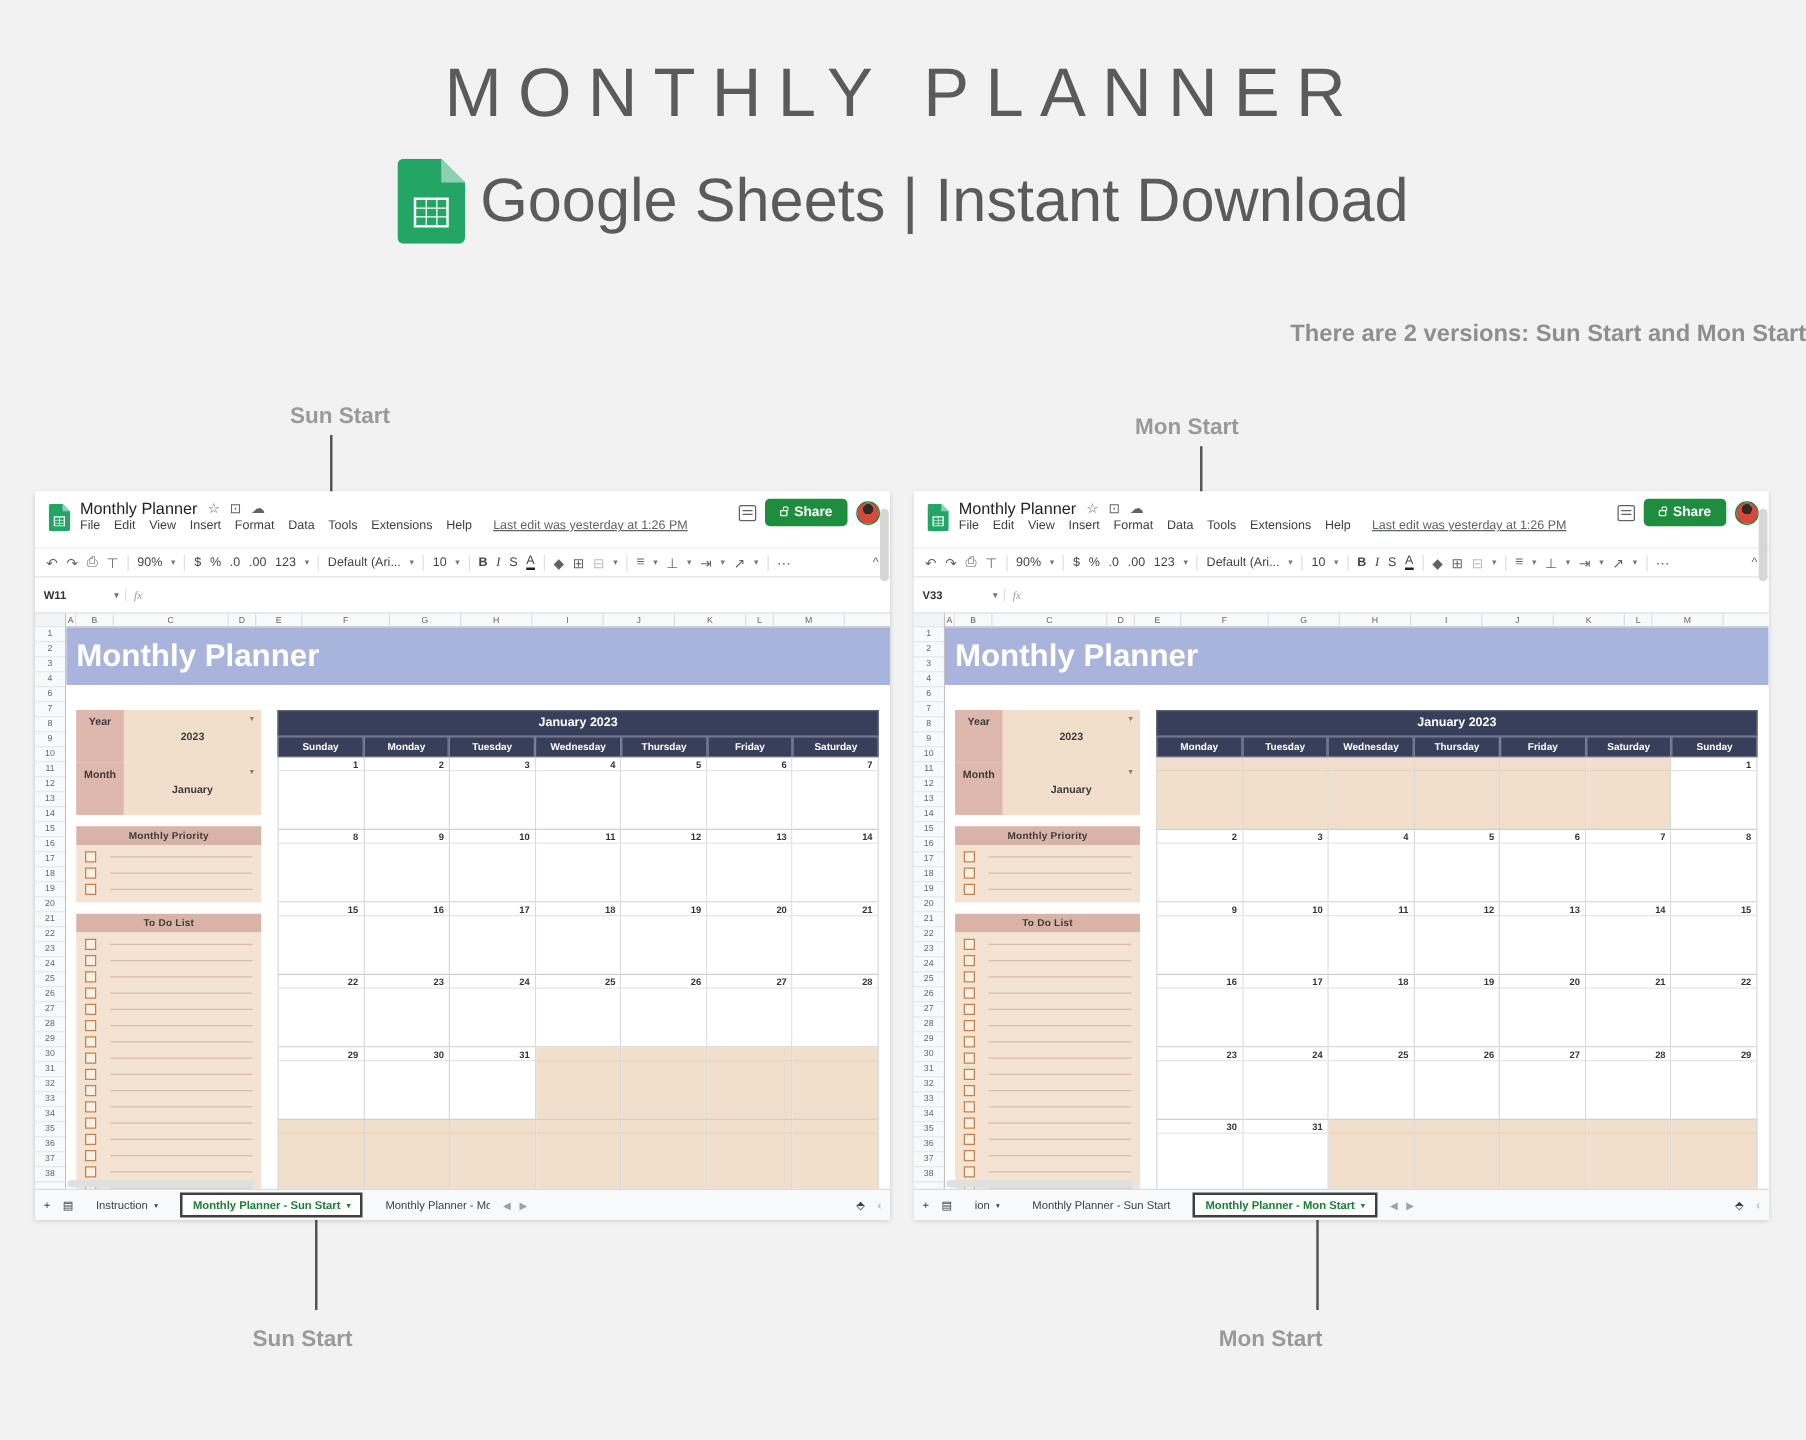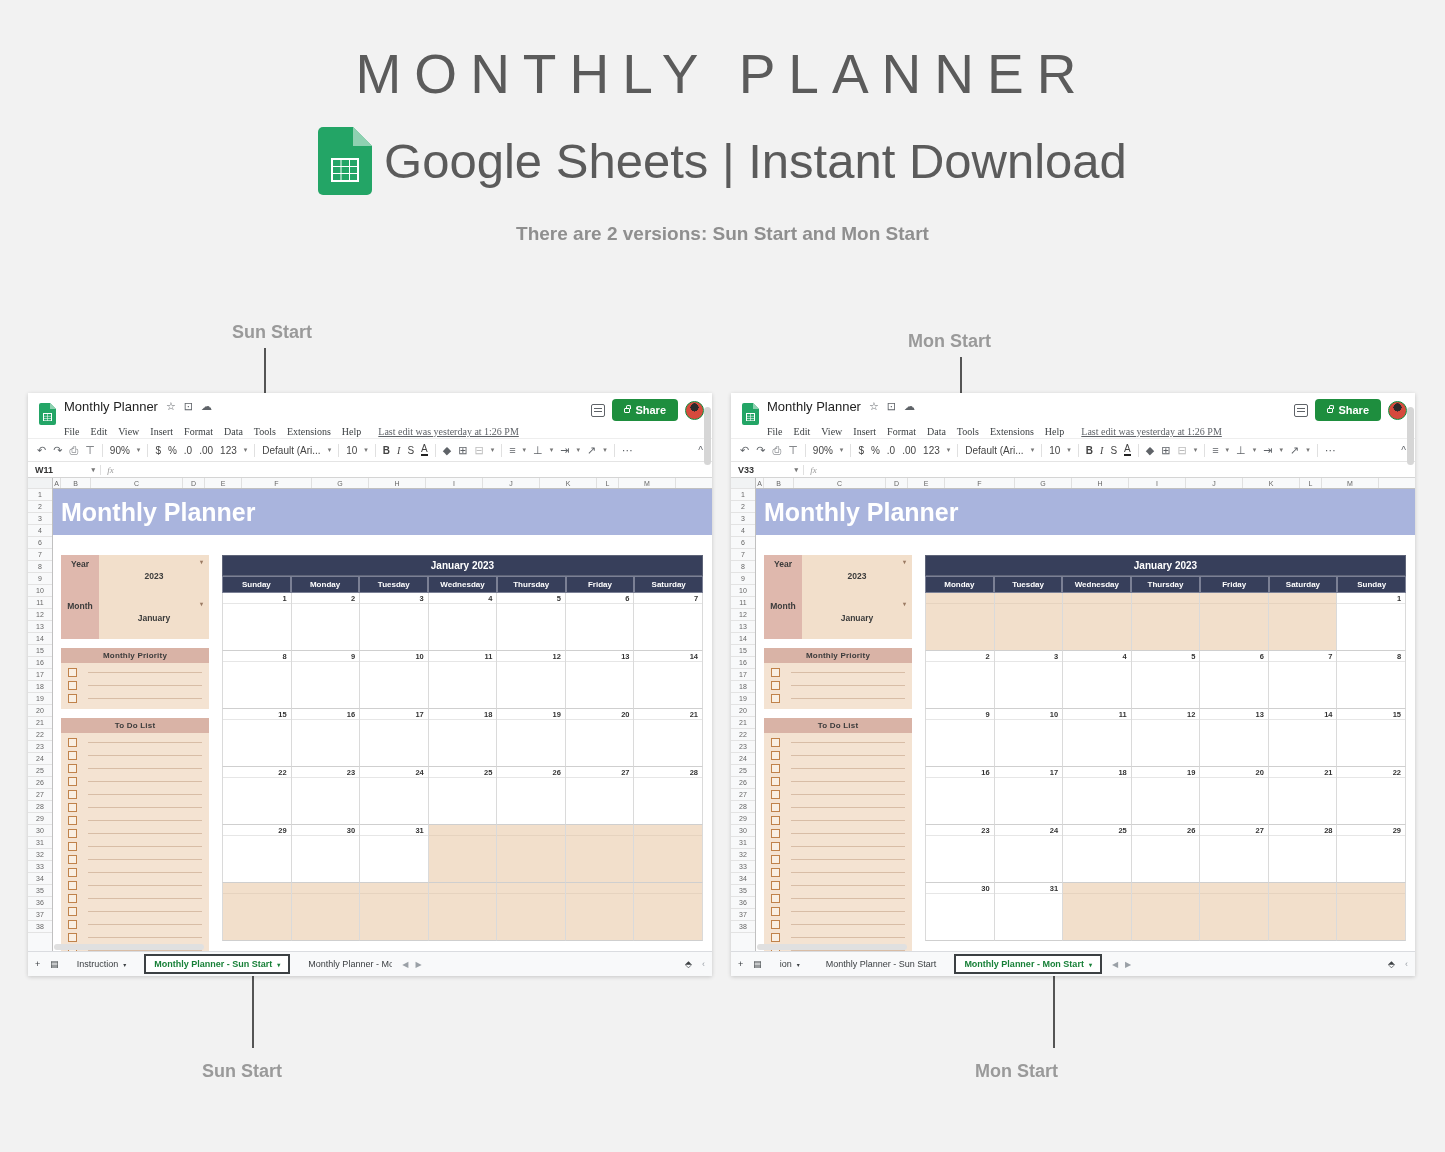--- a/index.html
+++ b/index.html
@@ -23,21 +23,21 @@
   }
   .promo-sub-row {
     display: flex; align-items: center; justify-content: center;
     gap: 12px; margin-top: 22px;
   }
   .gs-logo { width: 54px; height: 68px; position: relative; }
   .promo-sub {
     font-size: 49px; color: #5b5b5b; font-weight: 400;
   }
   .versions-note {
-    text-align: center; margin-top: 28px;
+    text-align: right; margin-top: 62px;
     font-size: 19px; color: #8f8f8f; font-weight: bold;
   }
 
   
   .callout { position: absolute; font-size: 18px; color: #9a9a9a; font-weight: bold; }
   .leader { position: absolute; width: 2px; background: #555; }
 
   
   .window {
     position: absolute; top: 393px; width: 684px; height: 583px;
@@ -47,21 +47,21 @@
   }
   .win-left  { left: 28px; }
   .win-right { left: 731px; }
 
   .titlebar { display: flex; align-items: flex-start; padding: 6px 8px 0 8px; height: 45px; position: relative; }
   .doc-icon { width: 17px; height: 22px; margin: 4px 8px 0 3px; position: relative; flex: 0 0 auto; }
   .doc-meta { flex: 1 1 auto; min-width: 0; }
   .doc-name-row { display: flex; align-items: center; gap: 8px; }
   .doc-name { font-size: 13px; color: #222; }
   .mini-ico { font-size: 11px; color: #5f6368; }
-  .menu-row { display: flex; gap: 11px; margin-top: 12px; font-size: 10px; color: #3c4043; align-items: center; font-family: Liberation Serif, serif; }
+  .menu-row { display: flex; gap: 11px; margin-top: 1px; font-size: 10px; color: #3c4043; align-items: center; }
   .menu-row span { white-space: nowrap; }
   .lastedit { text-decoration: underline; color: #5f6368; margin-left: 6px; }
   .tb-right { position: absolute; right: 8px; top: 6px; display: flex; align-items: center; gap: 7px; }
   .comment-ico { width: 14px; height: 13px; border: 1.6px solid #5f6368; border-radius: 2px; position: relative; }
   .comment-ico::after { content:""; position:absolute; left:2px; top:3px; width:8px; height:1.4px; background:#5f6368; box-shadow: 0 3px 0 #5f6368; }
   .share-btn {
     background: #1e8e3e; color: #fff; font-size: 11px; font-weight: bold;
     border-radius: 4px; padding: 5px 12px; display: flex; align-items: center; gap: 5px;
     cursor: pointer;
   }
@@ -77,21 +77,21 @@
   .toolbar .ti { color: #5f6368; font-size: 11px; }
   .tb-sep { width: 1px; height: 13px; background: #e0e0e0; }
   .zoom-box { font-size: 10px; }
   .fontbox { font-size: 10px; }
   .caret { font-size: 7px; color: #777; }
   .bold-i { font-weight: bold; }
   .ital-i { font-style: italic; font-family: "Liberation Serif", serif; }
   .uline-a { border-bottom: 2px solid #222; line-height: 1; }
 
   .formula-row {
-    display: flex; align-items: center; height: 17px; border-top: 1px solid #e4e4e4;
+    display: flex; align-items: center; height: 30px; border-top: 1px solid #e4e4e4;
     border-bottom: 1px solid #d4d4d4; font-size: 9px; color: #333; background:#fff;
   }
   .namebox { width: 72px; padding-left: 7px; font-weight: bold; display:flex; align-items:center; justify-content:space-between; padding-right:5px; }
   .fx { width: 20px; text-align: center; color: #9a9a9a; font-style: italic; font-family:"Liberation Serif",serif; border-left:1px solid #e0e0e0; }
   .fbar { flex: 1; border-left: 1px solid #e0e0e0; }
 
   
   .grid-wrap { position: relative; height: 478px; display: flex; }
   .rowhdr { width: 25px; flex: 0 0 25px; background: #f8f9fa; border-right: 1px solid #c0c0c0; }
   .rh {

